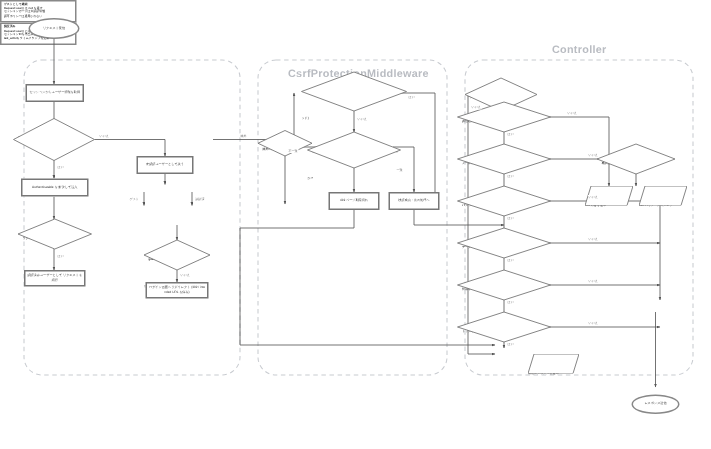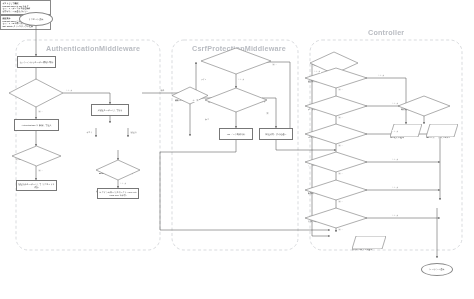--- a/index.html
+++ b/index.html
@@ -88,21 +88,20 @@
       <path d="M362,106 L424,106 L424,124"></path>
       <path d="M362,134 L440,134 L440,200"></path>
       <path d="M362,162 L440,162"></path>
       <path d="M362,190 L440,190"></path>
       <path d="M362,218 L440,218"></path>
       <path d="M318,64 L312,64 L312,236 L330,236"></path>
       <path d="M437,208 L437,258"></path>
     </g>
   </svg>
 
-  <div class="lane-label" style="left:46px;  top:44px;">AuthenticationMiddleware</div>
   <div class="lane-label" style="left:192px; top:44px;">CsrfProtectionMiddleware</div>
   <div class="lane-label" style="left:368px; top:28px;">Controller</div>
 
   <div class="node term" style="left:19px;top:12px;width:34px;height:14px;">
     <span class="txt">リクエスト受信</span>
   </div>
 
   <div class="node proc" style="left:17px;top:56px;width:39px;height:12px;">
     <span class="txt">セッションからユーザー情報を取得</span>
   </div>

